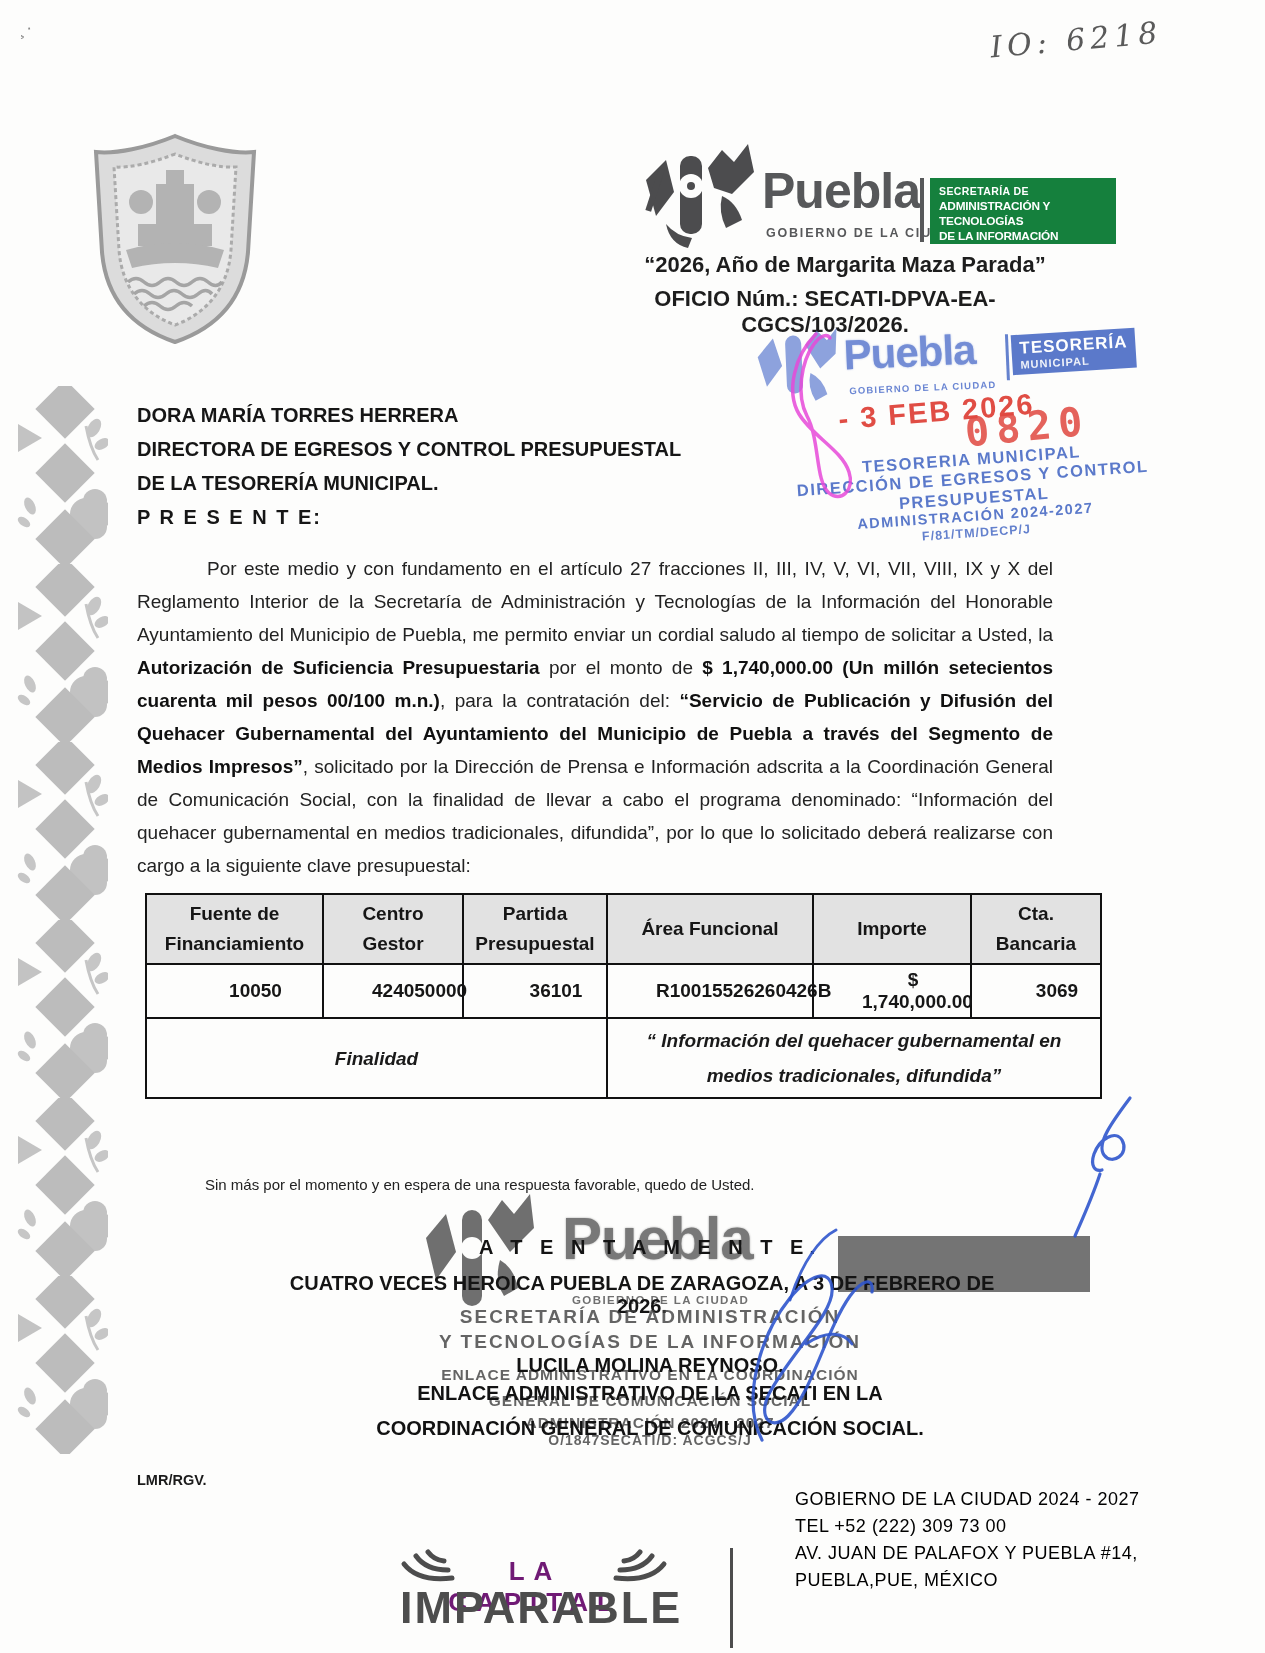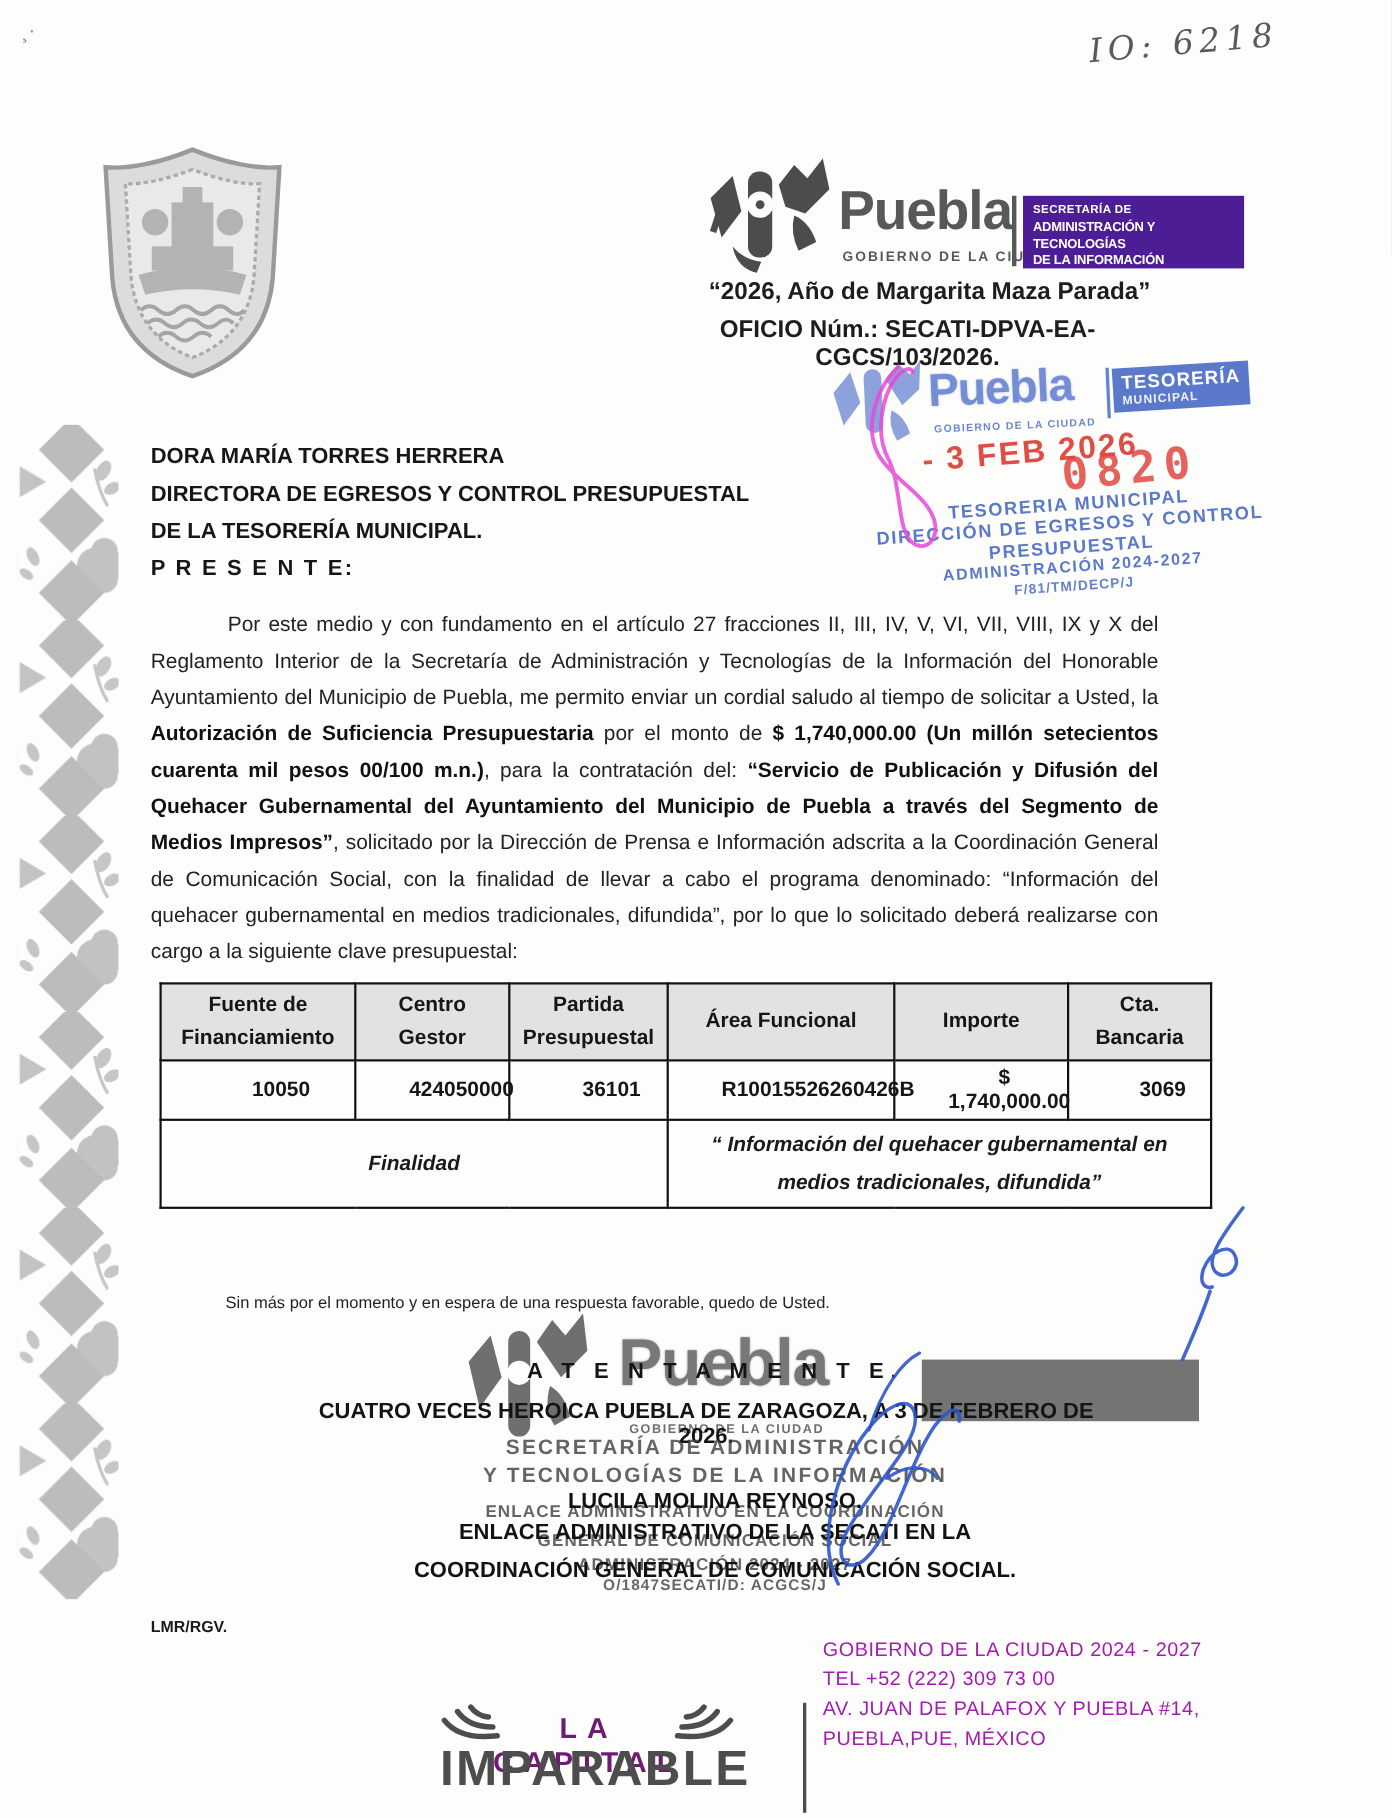--- a/index.html
+++ b/index.html
@@ -17,21 +17,21 @@
     font-size:30px;color:#5a5a5a;letter-spacing:5px;
     transform:rotate(-5deg);
   }
   .corner-mark{color:#8a8a8a;font-size:18px;letter-spacing:2px;transform:rotate(-12deg);}
 
   
   .brand-wordmark{font-size:50px;font-weight:bold;color:#57585a;letter-spacing:-1px;}
   .brand-tagline{font-size:12.5px;font-weight:bold;color:#57585a;letter-spacing:1.8px;}
   .brand-bar{width:4px;height:64px;background:#57585a;}
   .brand-box{
-    width:201px;height:66px;background:#4c1d95;color:#ffffff;
+    width:186px;height:66px;background:#15803d;color:#ffffff;
     padding:7px 9px;box-sizing:border-box;line-height:1.3;
   }
   .brand-box .l1{font-size:10.5px;font-weight:bold;letter-spacing:.4px;}
   .brand-box .l2{font-size:11.8px;font-weight:bold;letter-spacing:-0.2px;}
 
   .year-legend{font-size:22px;font-weight:bold;color:#1d1d1d;}
   .oficio-num{font-size:22px;font-weight:bold;color:#1d1d1d;}
 
   
   .stamp-wrap{transform:rotate(-2.5deg);}
@@ -84,21 +84,21 @@
   .gray-wordmark{font-size:60px;font-weight:bold;color:#4c4c4c;opacity:.75;letter-spacing:-1px;text-shadow:0 0 2px rgba(60,60,60,.7);}
   .gray-tagline{font-size:11.5px;font-weight:bold;color:#4c4c4c;opacity:.8;letter-spacing:1.4px;}
   .gray-box{background:#565656;opacity:.82;width:252px;height:56px;}
 
   .cc-line{font-size:14.5px;font-weight:bold;color:#1a1a1a;}
 
   
   .footer-logo-top{font-size:26px;font-weight:bold;letter-spacing:9px;color:#701a75;}
   .footer-logo-bottom{font-size:45px;font-weight:bold;letter-spacing:2px;color:#4d4d4d;}
   .footer-divider{width:2.5px;height:100px;background:#4d4d4d;}
-  .footer-info div{font-size:18px;color:#a21caf;line-height:27px;letter-spacing:.5px;}
+  .footer-info div{font-size:18px;color:#000000;line-height:27px;letter-spacing:.5px;margin-left:47px;}
   svg{display:block;}
 </style>
 </head>
 <body>
 
 <div class="page">
 
   <div class="abs corner-mark" style="left:18px;top:18px;">¸·</div>
 
   <div class="abs handwritten" style="left:990px;top:22px;">IO: 6218</div>

